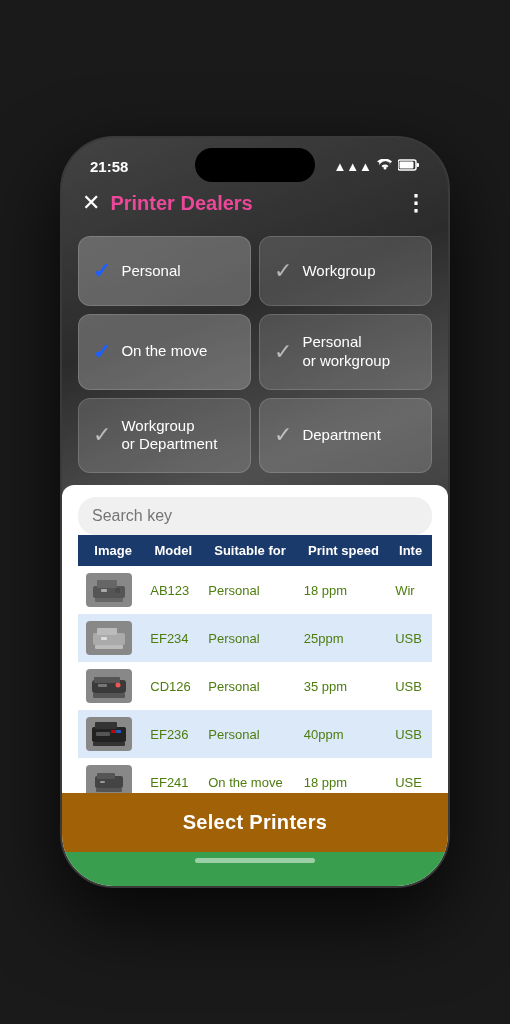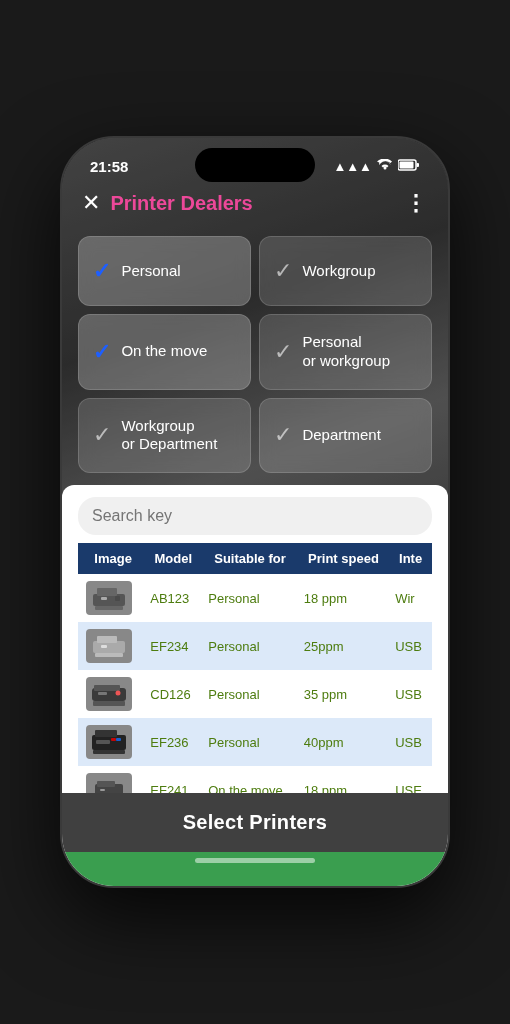--- a/index.html
+++ b/index.html
@@ -191,21 +191,21 @@
       padding: 12px 16px 0;
       flex: 1;
     }
 
     .search-input-wrap {
       background: #f0f0f0;
       border-radius: 18px;
       padding: 10px 14px;
       display: flex;
       align-items: center;
-      margin-bottom: 8px;
+      margin-bottom: 0;
     }
 
     .search-input {
       background: transparent;
       border: none;
       outline: none;
       font-size: 16px;
       color: #888;
       width: 100%;
     }
@@ -273,21 +273,21 @@
     .select-btn-wrap {
       position: absolute;
       bottom: 0; left: 0; right: 0;
       padding: 0;
       z-index: 20;
     }
 
     .select-btn {
       width: 100%;
       padding: 18px;
-      background: #404040;
+      background: #a16207;
       color: #fff;
       font-size: 20px;
       font-weight: 600;
       border: none;
       cursor: pointer;
       letter-spacing: 0.3px;
     }
 
     .bottom-home {
       height: 34px;

